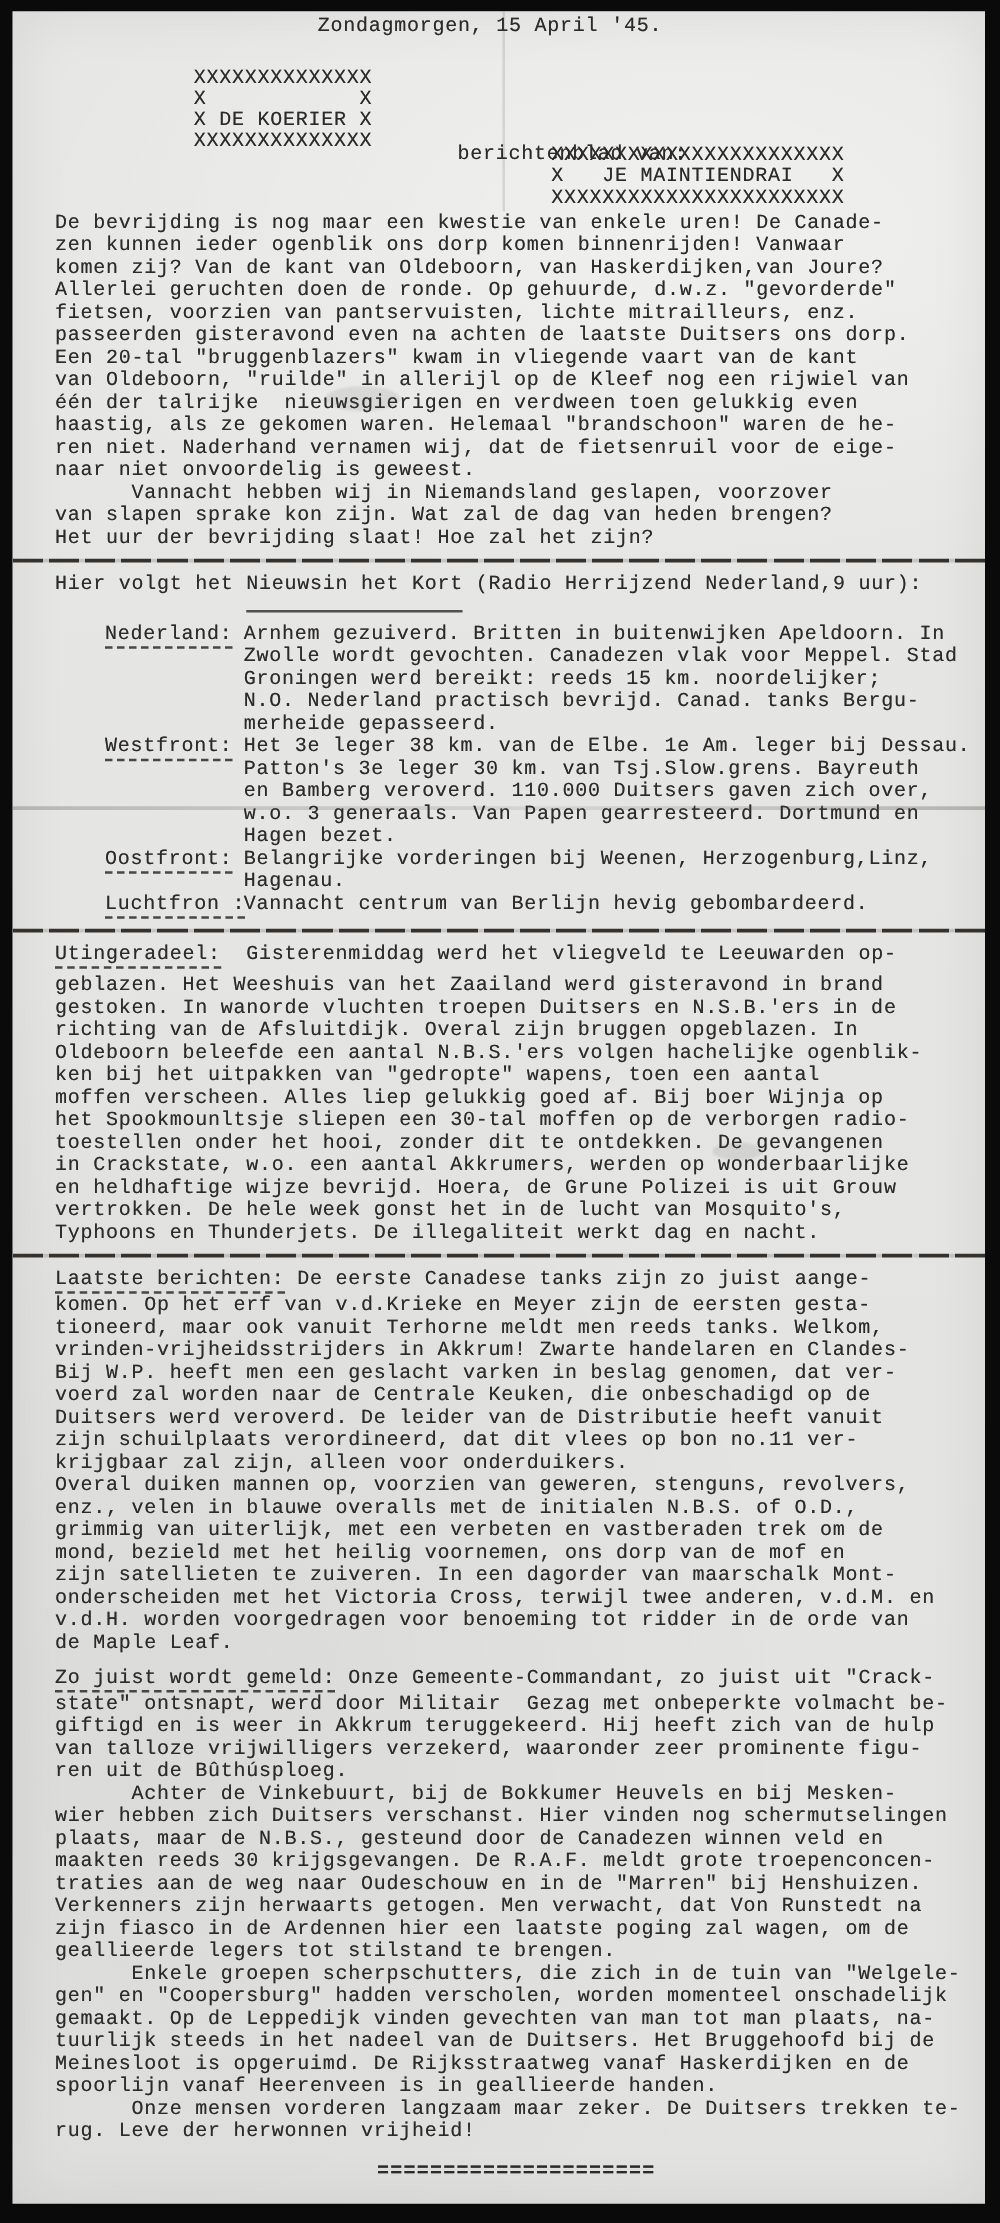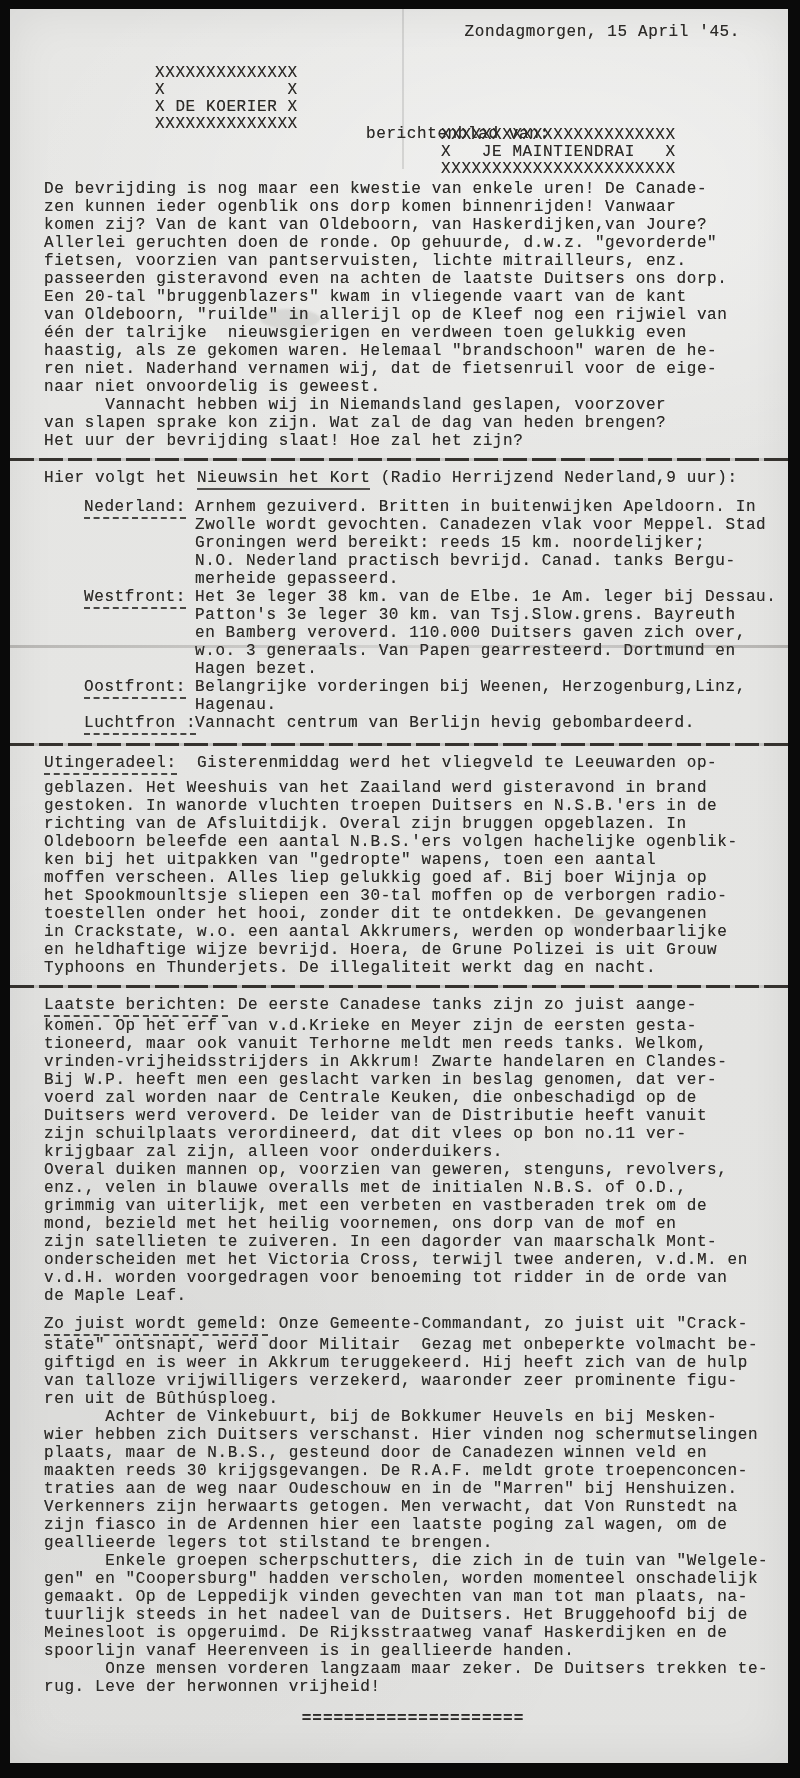--- a/index.html
+++ b/index.html
@@ -17,33 +17,33 @@
       radial-gradient(ellipse 900px 500px at 70% 10%, rgba(255,255,255,0.40), transparent 60%),
       radial-gradient(ellipse 700px 900px at 18% 78%, rgba(0,0,0,0.04), transparent 70%),
       linear-gradient(#e7e7e5,#e2e2e0);
     box-shadow: inset 0 0 50px rgba(0,0,0,0.07);
     color:#2d2b28;
     font-size:16px;line-height:18px;letter-spacing:0.6px;
     text-shadow:0 0 0.5px rgba(45,43,40,0.6);
     overflow:hidden;
   }
   .ln,.fline,.pre,.date,.news-label,.footer-mark{white-space:pre;}
-  .date{text-align:right;padding-right:42px;margin-top:14px;}
+  .date{text-align:center;padding-right:42px;margin-top:3px;}
   .masthead{position:relative;height:113px;margin-top:24px;margin-bottom:2px;}
   .pre{line-height:17px;}
   .box1{position:absolute;left:111px;top:0;}
   .subtitle{position:absolute;left:322px;top:60px;}
   .box2{position:absolute;left:397px;top:62px;}
   .sep{
     height:3px;margin:8px -6px 8px -34px;
     background:repeating-linear-gradient(90deg,#35322e 0 24px, rgba(53,50,46,0.18) 24px 29px);
   }
   .news-intro{margin-bottom:8px;}
   .ul-label{border-bottom:2px dashed rgba(45,43,40,0.85);padding-bottom:1px;display:inline-block;}
-  .ul-solid{border-bottom:2px solid rgba(45,43,40,0.8);padding-bottom:1px;display:inline-block;}
+  .ul-solid{border-bottom:2px solid rgba(45,43,40,0.8);padding-bottom:12px;display:inline-block;}
   .news-item{display:flex;align-items:flex-start;margin-left:40px;}
   .news-label{width:111px;flex:none;}
   .news-lines{flex:1;}
   .section .fline.gap4{margin-bottom:4px;}
   .section.gap-top{margin-top:10px;}
   .footer-mark{text-align:center;font-weight:700;margin-top:14px;letter-spacing:1px;}
   .crease-h{position:absolute;left:0;right:0;top:636px;height:3px;pointer-events:none;
     background:linear-gradient(90deg, rgba(70,65,60,0.28), rgba(70,65,60,0.10) 55%, rgba(70,65,60,0.30));}
   .crease-v{position:absolute;left:392px;top:0;width:2px;height:160px;pointer-events:none;
     background:rgba(60,58,55,0.14);}
@@ -126,20 +126,21 @@
         <div class="ln">geblazen. Het Weeshuis van het Zaailand werd gisteravond in brand</div>
         <div class="ln">gestoken. In wanorde vluchten troepen Duitsers en N.S.B.'ers in de</div>
         <div class="ln">richting van de Afsluitdijk. Overal zijn bruggen opgeblazen. In</div>
         <div class="ln">Oldeboorn beleefde een aantal N.B.S.'ers volgen hachelijke ogenblik-</div>
         <div class="ln">ken bij het uitpakken van "gedropte" wapens, toen een aantal</div>
         <div class="ln">moffen verscheen. Alles liep gelukkig goed af. Bij boer Wijnja op</div>
         <div class="ln">het Spookmounltsje sliepen een 30-tal moffen op de verborgen radio-</div>
         <div class="ln">toestellen onder het hooi, zonder dit te ontdekken. De gevangenen</div>
         <div class="ln">in Crackstate, w.o. een aantal Akkrumers, werden op wonderbaarlijke</div>
         <div class="ln">en heldhaftige wijze bevrijd. Hoera, de Grune Polizei is uit Grouw</div>
+        <div class="ln">vertrokken. De hele week gonst het in de lucht van Mosquito's,</div>
         <div class="ln">Typhoons en Thunderjets. De illegaliteit werkt dag en nacht.</div>
       </div>
   </div>
 
   <div class="sep"></div>
 
   <div class="section">
     <div class="fline"><span class="ul-label">Laatste berichten:</span><span> De eerste Canadese tanks zijn zo juist aange-</span></div>
     <div>
         <div class="ln">komen. Op het erf van v.d.Krieke en Meyer zijn de eersten gesta-</div>

